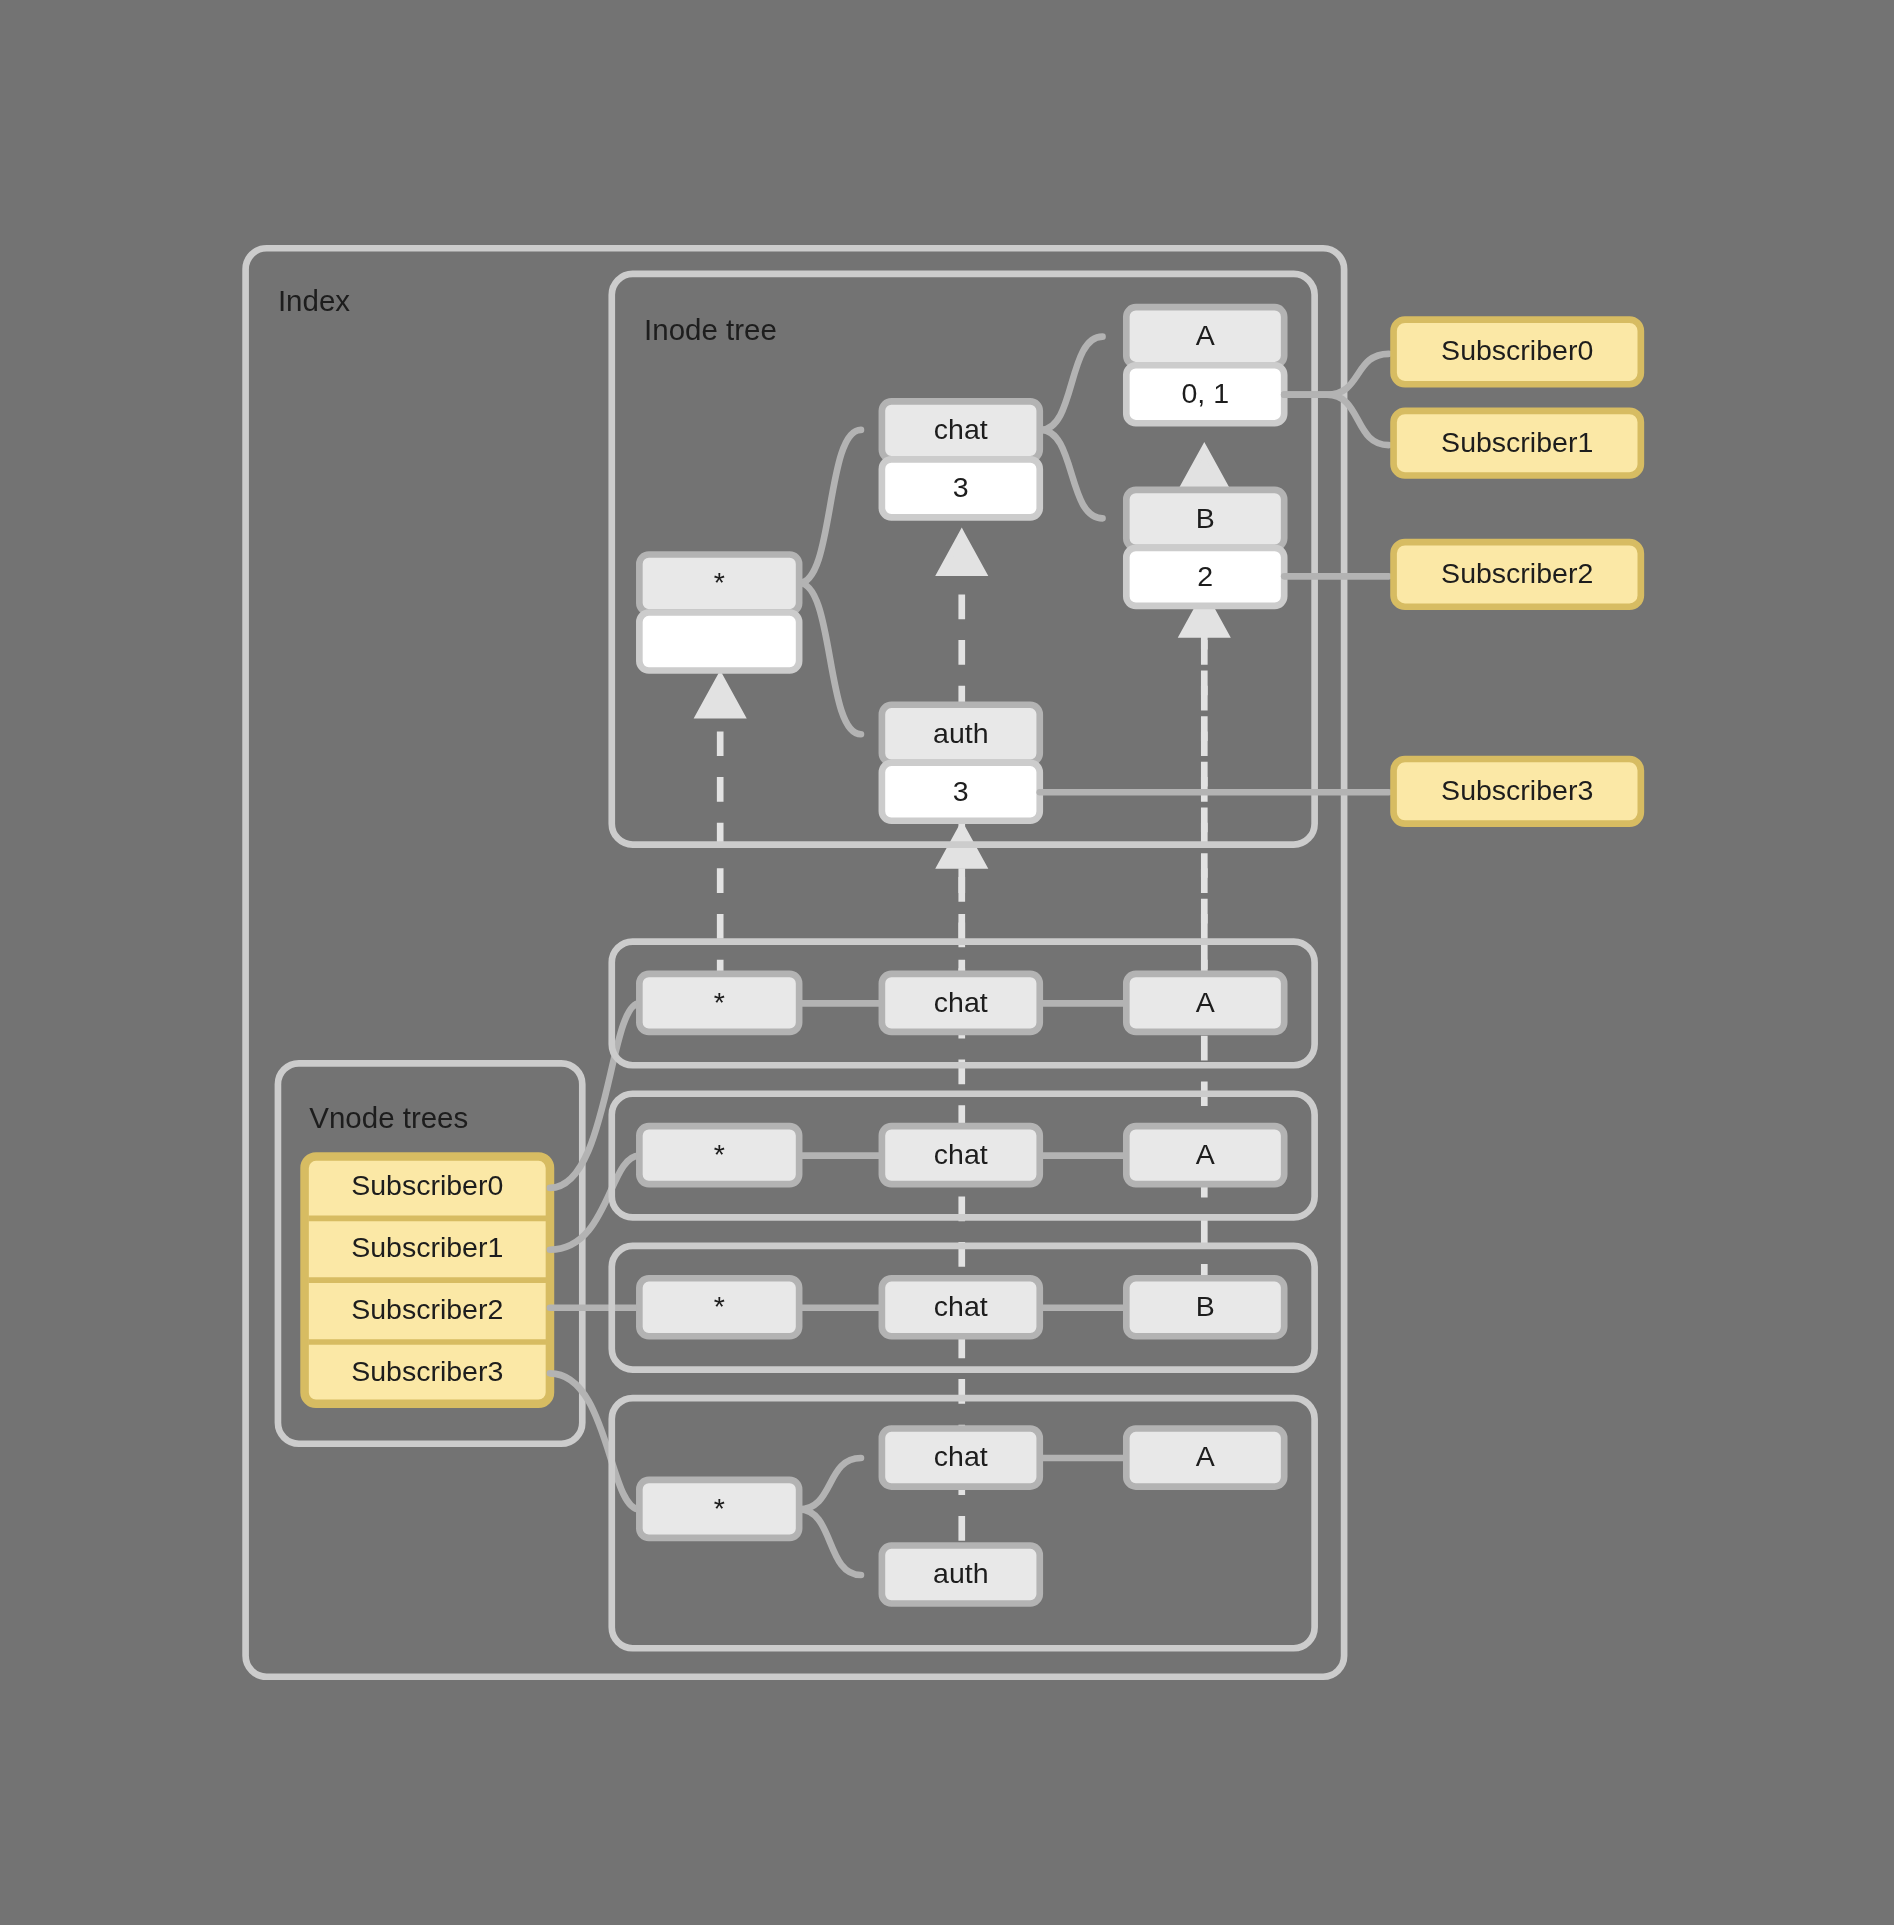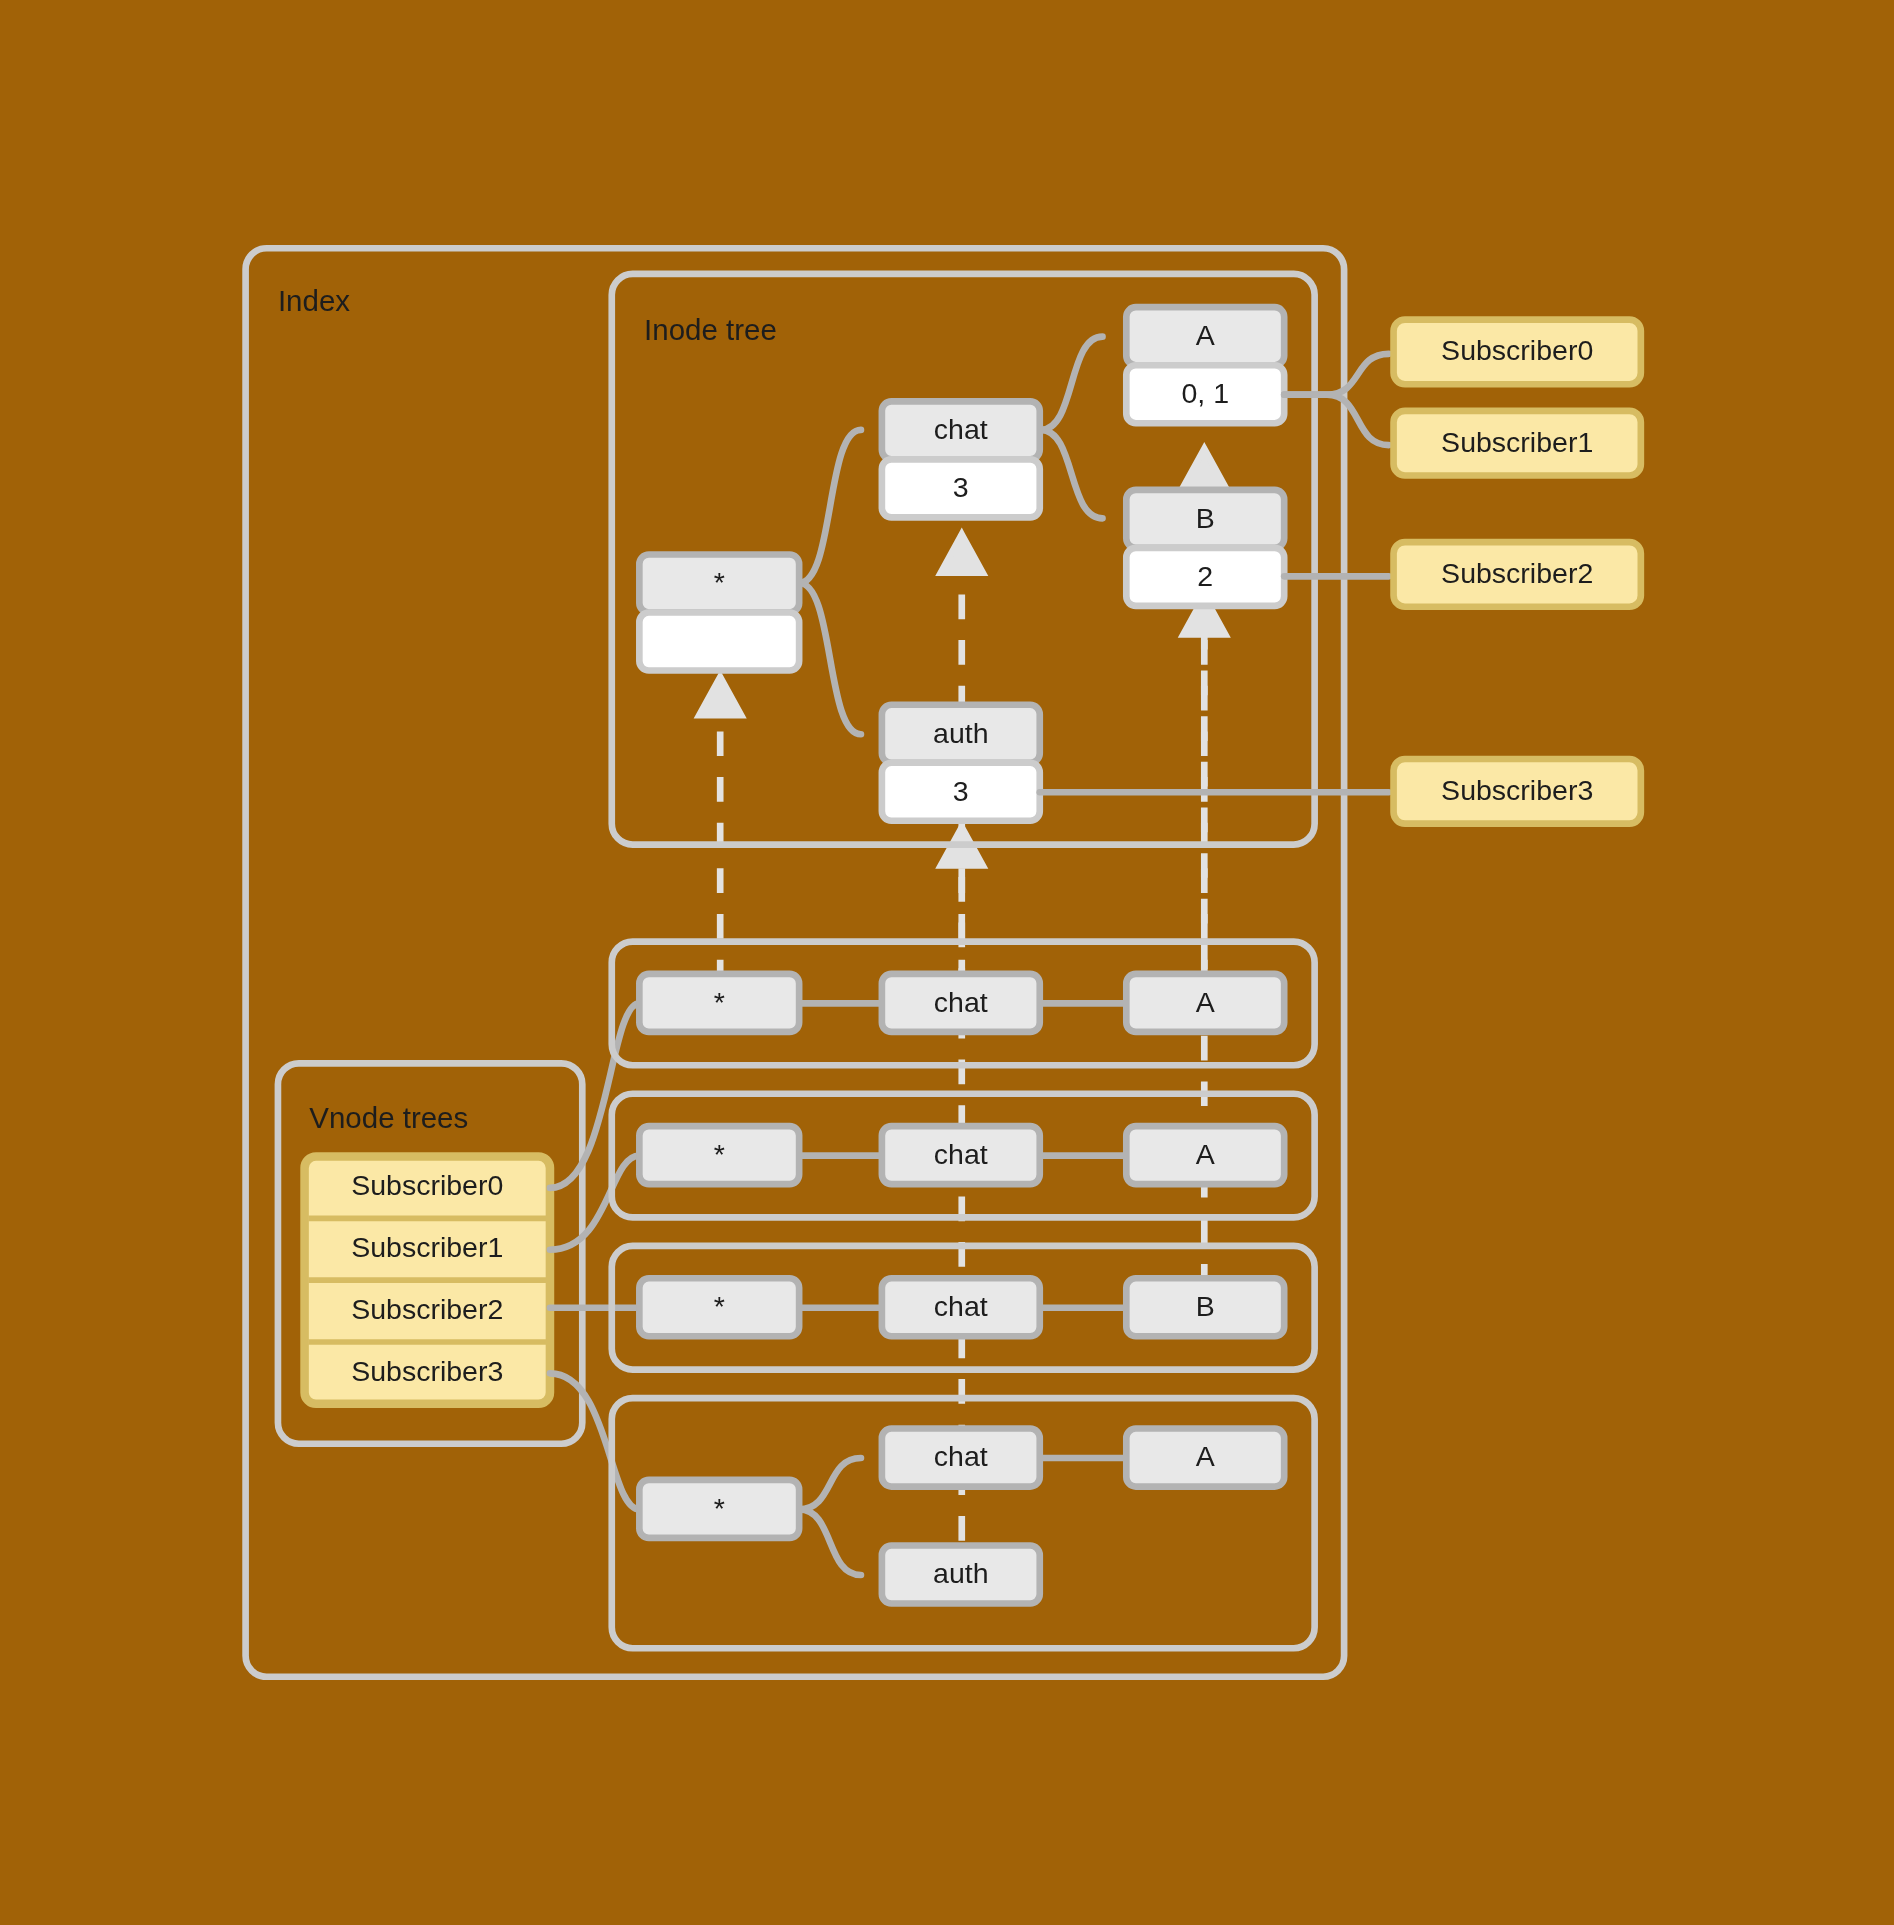--- a/index.html
+++ b/index.html
@@ -10,21 +10,21 @@
   body {
     width: 1895px;
     height: 1925px;
     font-family: "Liberation Sans", sans-serif;
     overflow: hidden;
   }
   #stage {
     position: relative;
     width: 1895px;
     height: 1925px;
-    background: #a16207;
+    background: #737373;
   }
   svg.diagram {
     position: absolute;
     inset: 0;
     width: 1895px;
     height: 1925px;
     display: block;
   }
   .grp-label {
     font-family: "Liberation Sans", sans-serif;

